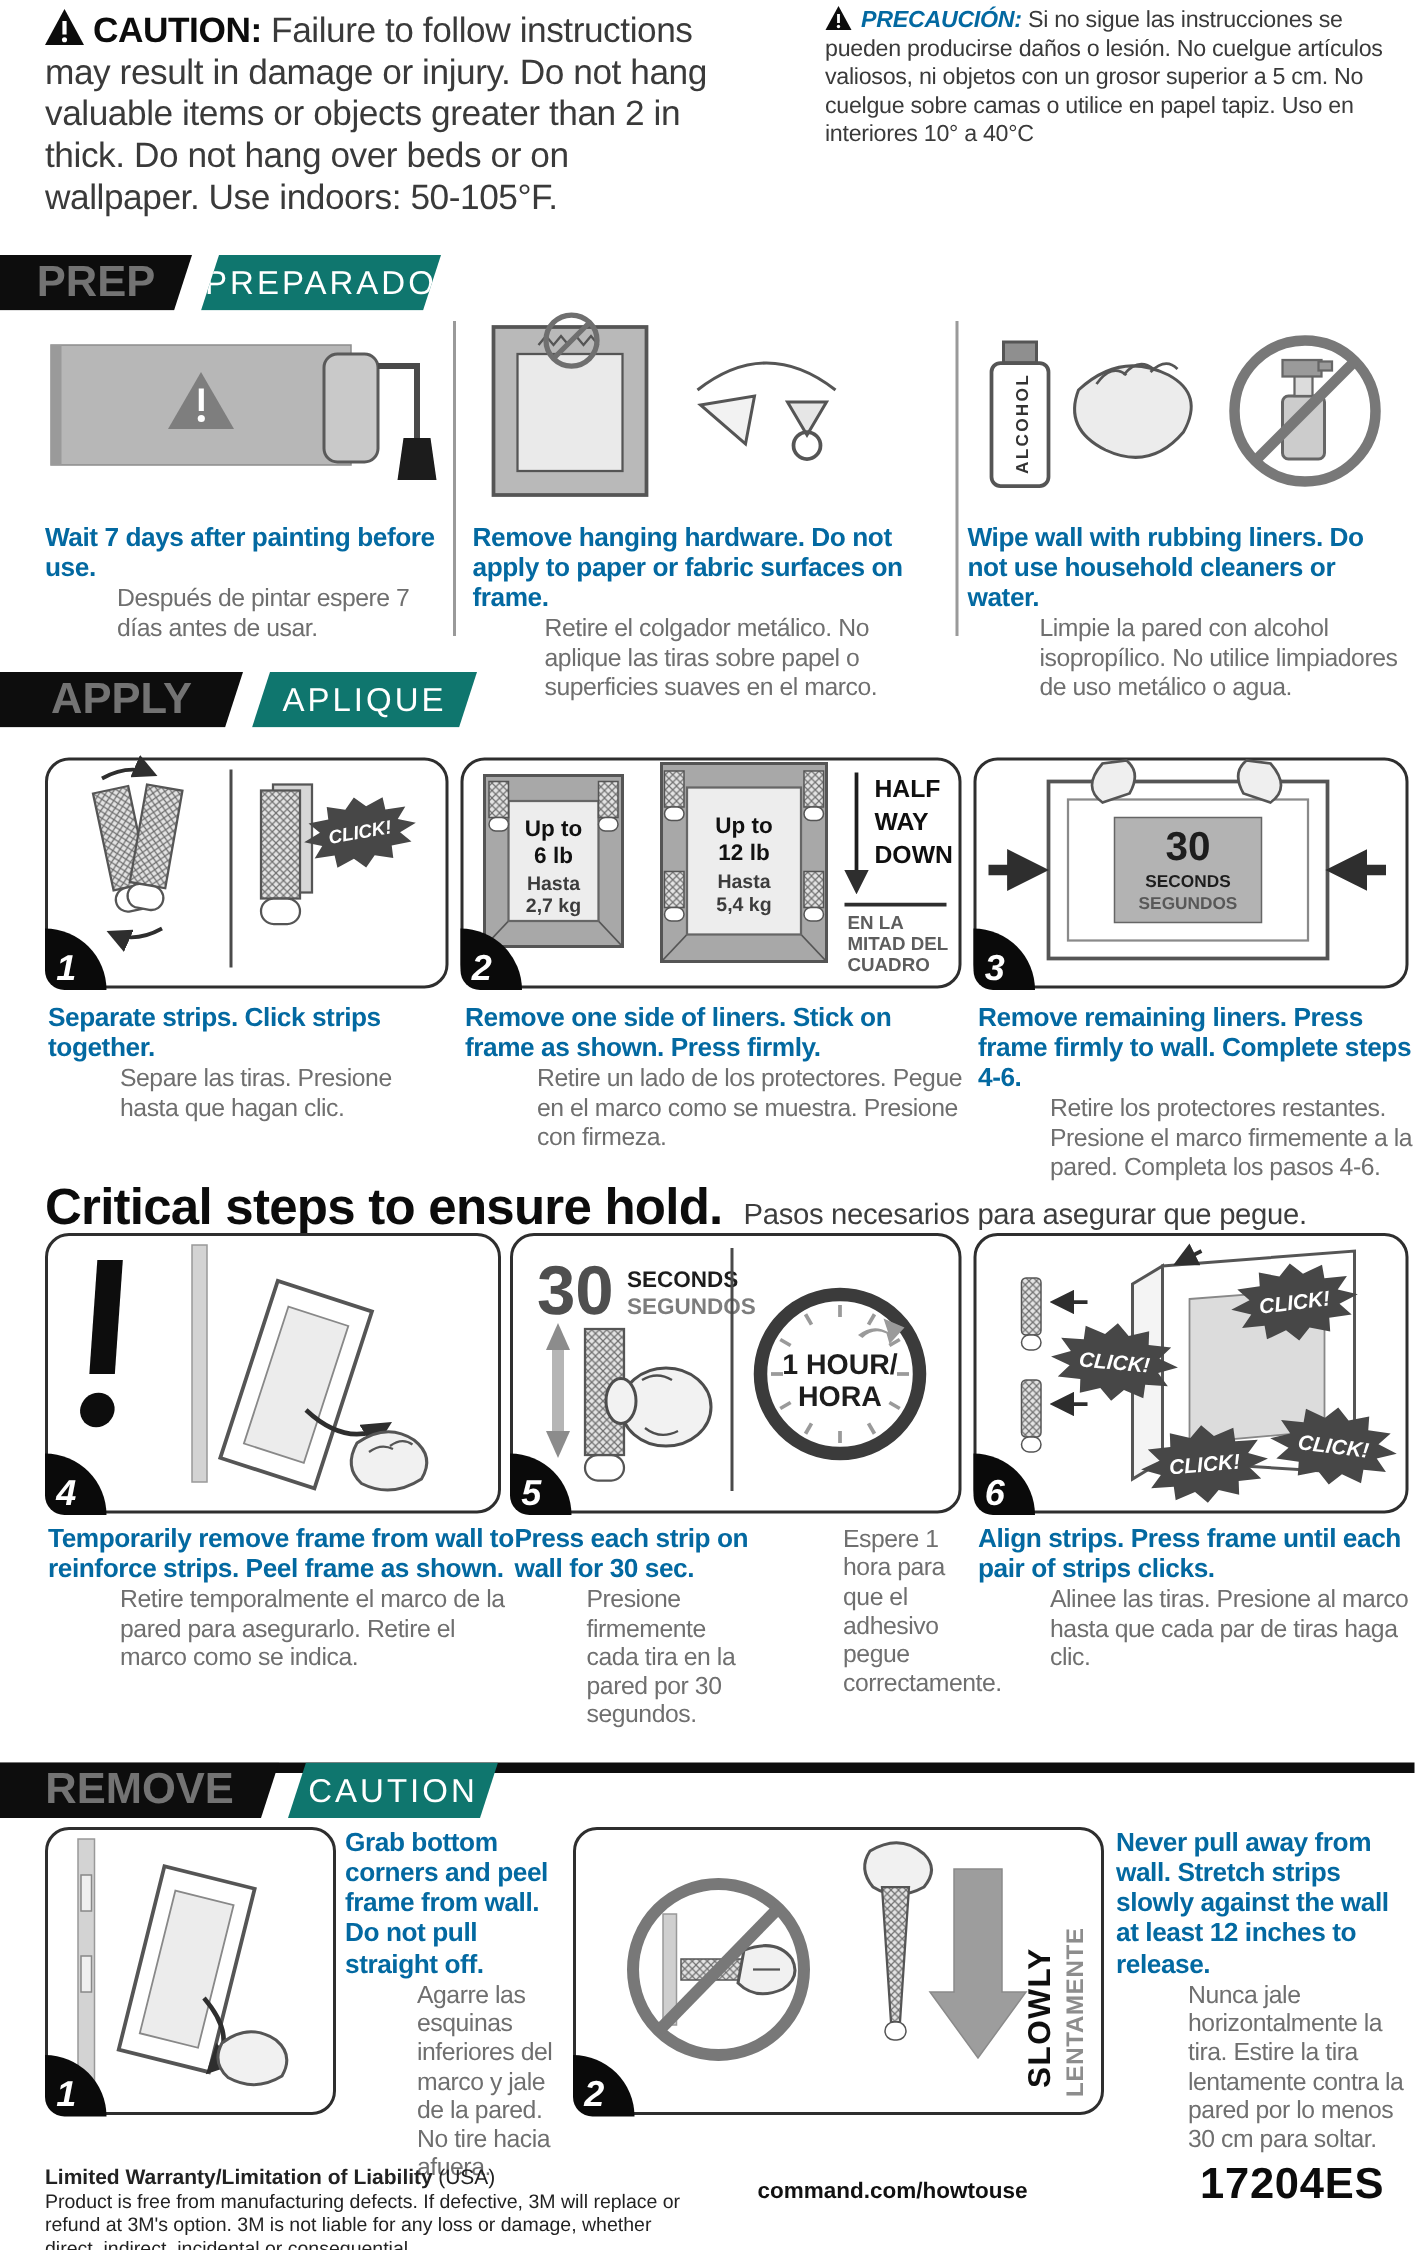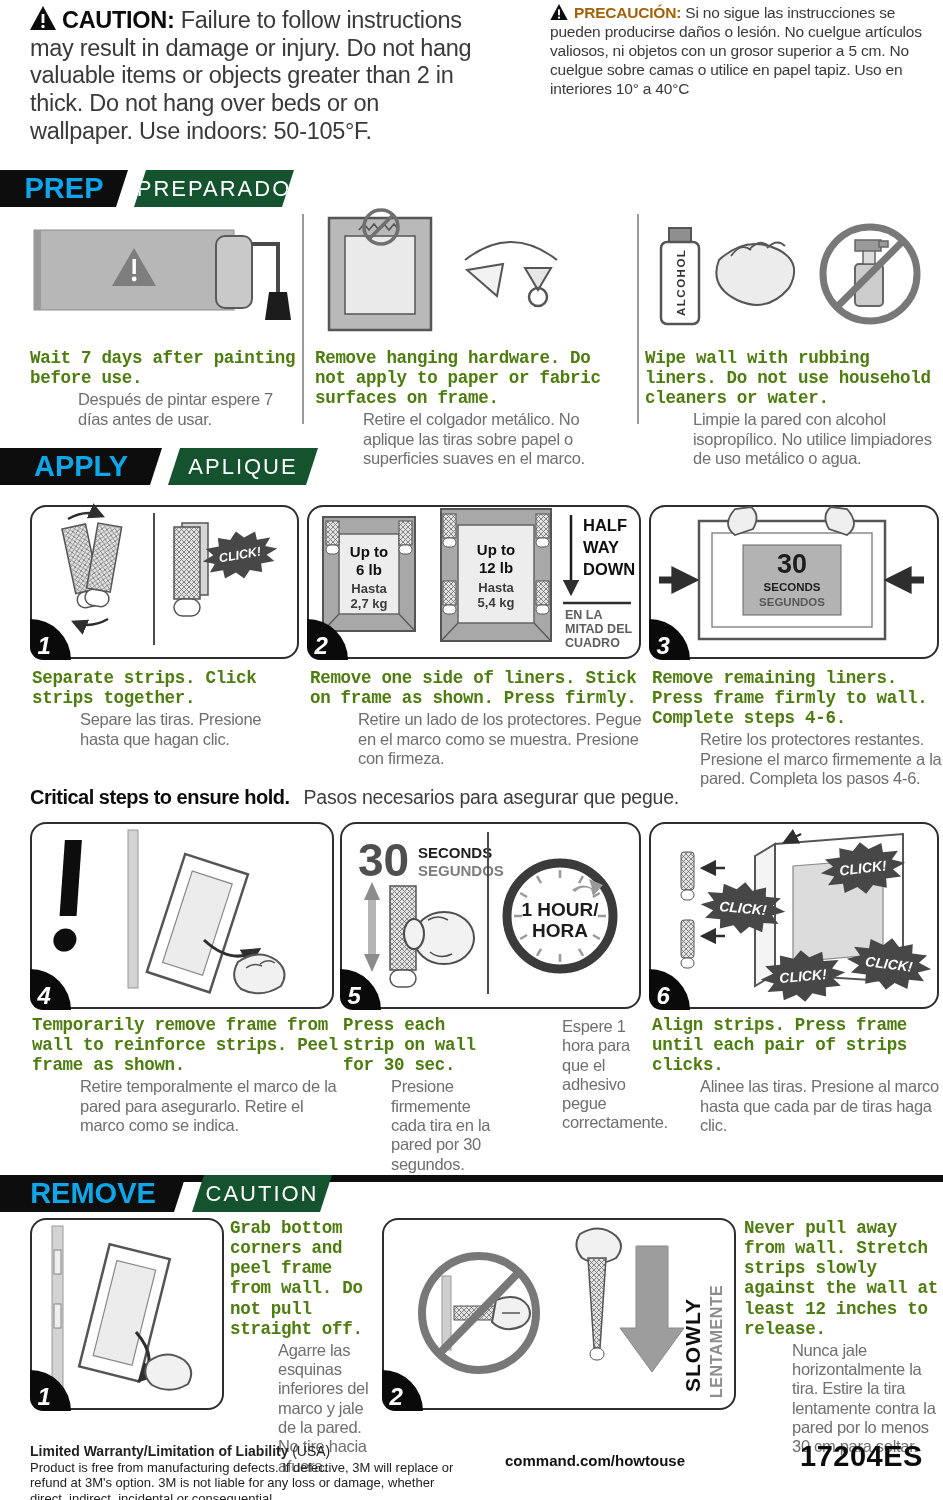--- a/index.html
+++ b/index.html
@@ -8,48 +8,48 @@
   .b{font-weight:700;}
   svg{display:block;overflow:visible;}
   svg text{font-family:"Liberation Sans",sans-serif;}
 
   
   .caution-en{position:absolute;left:30px;top:6px;width:452px;font-size:23.5px;line-height:1.18;
     color:#3a3a3a;letter-spacing:-0.3px;}
   .caution-en .b{color:#0c0c0c;}
   .caution-es{position:absolute;left:550px;top:4px;width:392px;font-size:15.5px;line-height:1.22;
     color:#3a3a3a;letter-spacing:-0.2px;}
-  .caution-es .b{color:#a16207;}
+  .caution-es .b{color:#0369a1;font-style:italic;}
   .warn-ico{display:inline-block;vertical-align:-2px;margin-right:6px;}
 
   
   .banner{position:absolute;height:37px;}
-  .banner .bk{position:absolute;top:0;height:37px;background:#0d0d0d;color:#0ea5e9;font-weight:700;
+  .banner .bk{position:absolute;top:0;height:37px;background:#0d0d0d;color:#737373;font-weight:700;
     display:flex;align-items:center;justify-content:center;
     clip-path:polygon(0 0,100% 0,calc(100% - 12px) 100%,0 100%);}
-  .banner .gr{position:absolute;top:0;height:37px;background:#14532d;color:#fff;
+  .banner .gr{position:absolute;top:0;height:37px;background:#0f766e;color:#fff;
     display:flex;align-items:center;justify-content:center;letter-spacing:2px;
     clip-path:polygon(12px 0,100% 0,calc(100% - 12px) 100%,0 100%);}
   .rm-bar{position:absolute;left:0;top:1175px;width:943px;height:7px;background:#0d0d0d;}
 
   
-  .cap-en{font-weight:700;font-size:17.5px;line-height:1.15;color:#4d7c0f;letter-spacing:-0.3px;font-family:Liberation Mono, monospace;}
+  .cap-en{font-weight:700;font-size:17.5px;line-height:1.15;color:#0369a1;letter-spacing:-0.3px;}
   .cap-es{font-size:16.5px;line-height:1.17;color:#6f6f6f;letter-spacing:-0.3px;margin-top:2px;margin-left:48px;}
 
   
   .panel{position:absolute;border:2.5px solid #2e2e2e;border-radius:16px;background:#fff;}
   .badge{position:absolute;left:-2.5px;bottom:-2.5px;width:41px;height:41px;background:#0a0a0a;
     border-radius:0 100% 0 13px;}
   .badge span{position:absolute;left:8px;bottom:0px;color:#fff;font-weight:700;font-style:italic;
     font-size:24px;}
 
   .vline{position:absolute;width:1.5px;background:#9a9a9a;}
 
   .crit-title{position:absolute;left:30px;top:786px;display:flex;align-items:baseline;gap:14px;}
-  .crit-title .en{font-size:20px;font-weight:700;letter-spacing:-0.5px;color:#0c0c0c;}
+  .crit-title .en{font-size:34px;font-weight:700;letter-spacing:-0.5px;color:#0c0c0c;}
   .crit-title .es{font-size:19.5px;color:#3d3d3d;letter-spacing:-0.2px;}
 
   
   .foot-left{position:absolute;left:30px;top:1443px;width:440px;font-size:13px;line-height:1.2;color:#222;}
   .foot-left .t{font-size:14px;}
   .foot-url{position:absolute;left:505px;top:1452px;font-size:15px;font-weight:700;color:#111;}
   .foot-sku{position:absolute;left:800px;top:1440px;font-size:29px;font-weight:700;
     letter-spacing:0.5px;color:#0c0c0c;}
 </style>
 </head>

